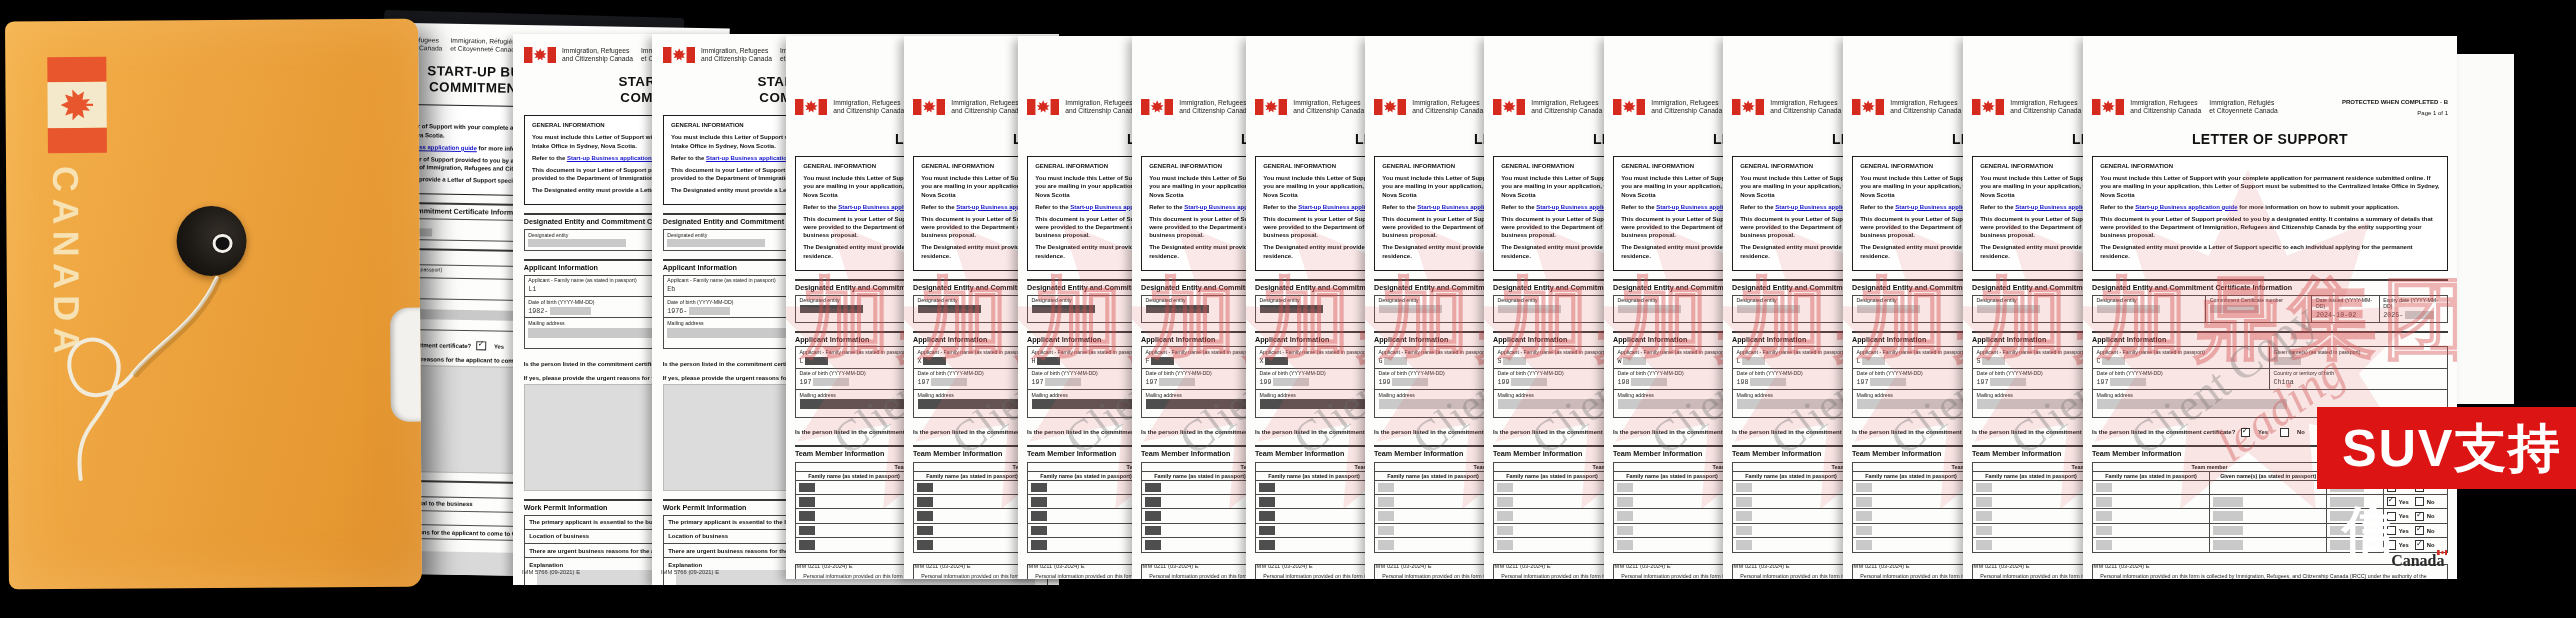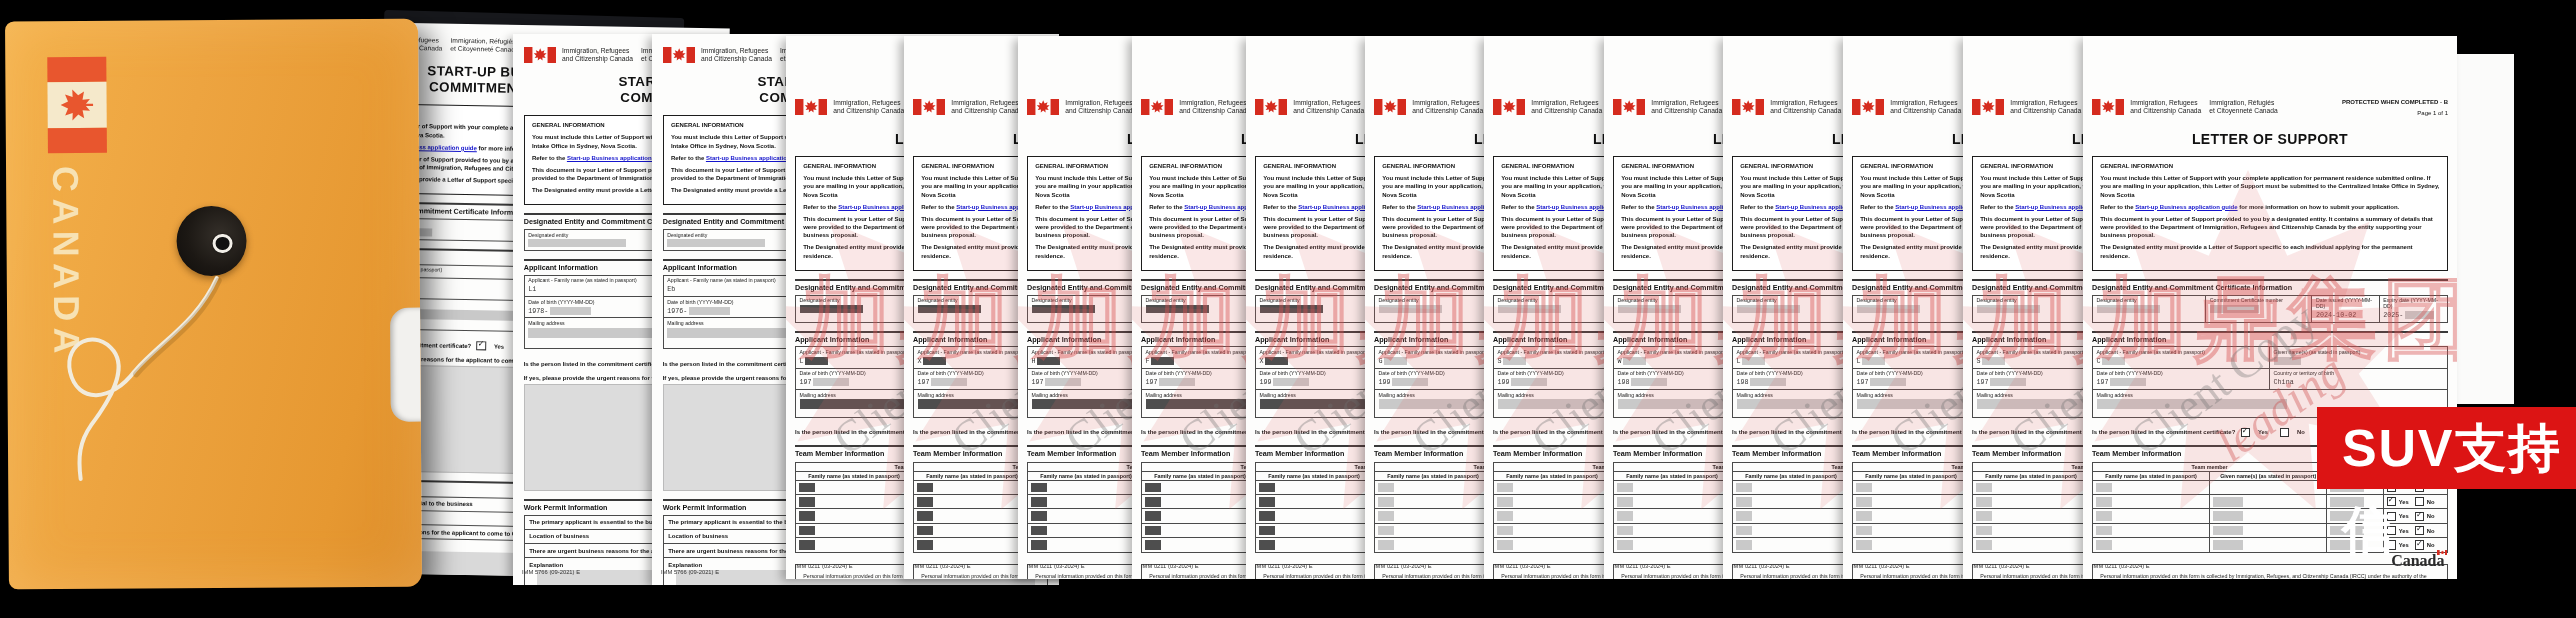--- a/index.html
+++ b/index.html
@@ -234,21 +234,21 @@
     <div class="fieldrow first">
       <div class="cell" style="width:100%">
         <div class="flabel">Applicant - Family name (as stated in passport)</div>
         <div class="fval">Li</div>
       </div>
     </div>
     <div class="fieldrow">
       <div class="cell" style="width:100%">
         <div class="flabel">Date of birth (YYYY-MM-DD)</div>
         <div class="fval">
-            <span>1978-</span>
+            <span>1982-</span>
             <span class="redact" style="width:41px"></span>
           </div>
       </div>
     </div>
     <div class="fieldrow">
       <div class="cell" style="width:100%;height:30px">
         <div class="flabel">Mailing address</div>
         <div class="fval">
             <span class="redact" style="width:60%;height:10.7px"></span>
           </div>

